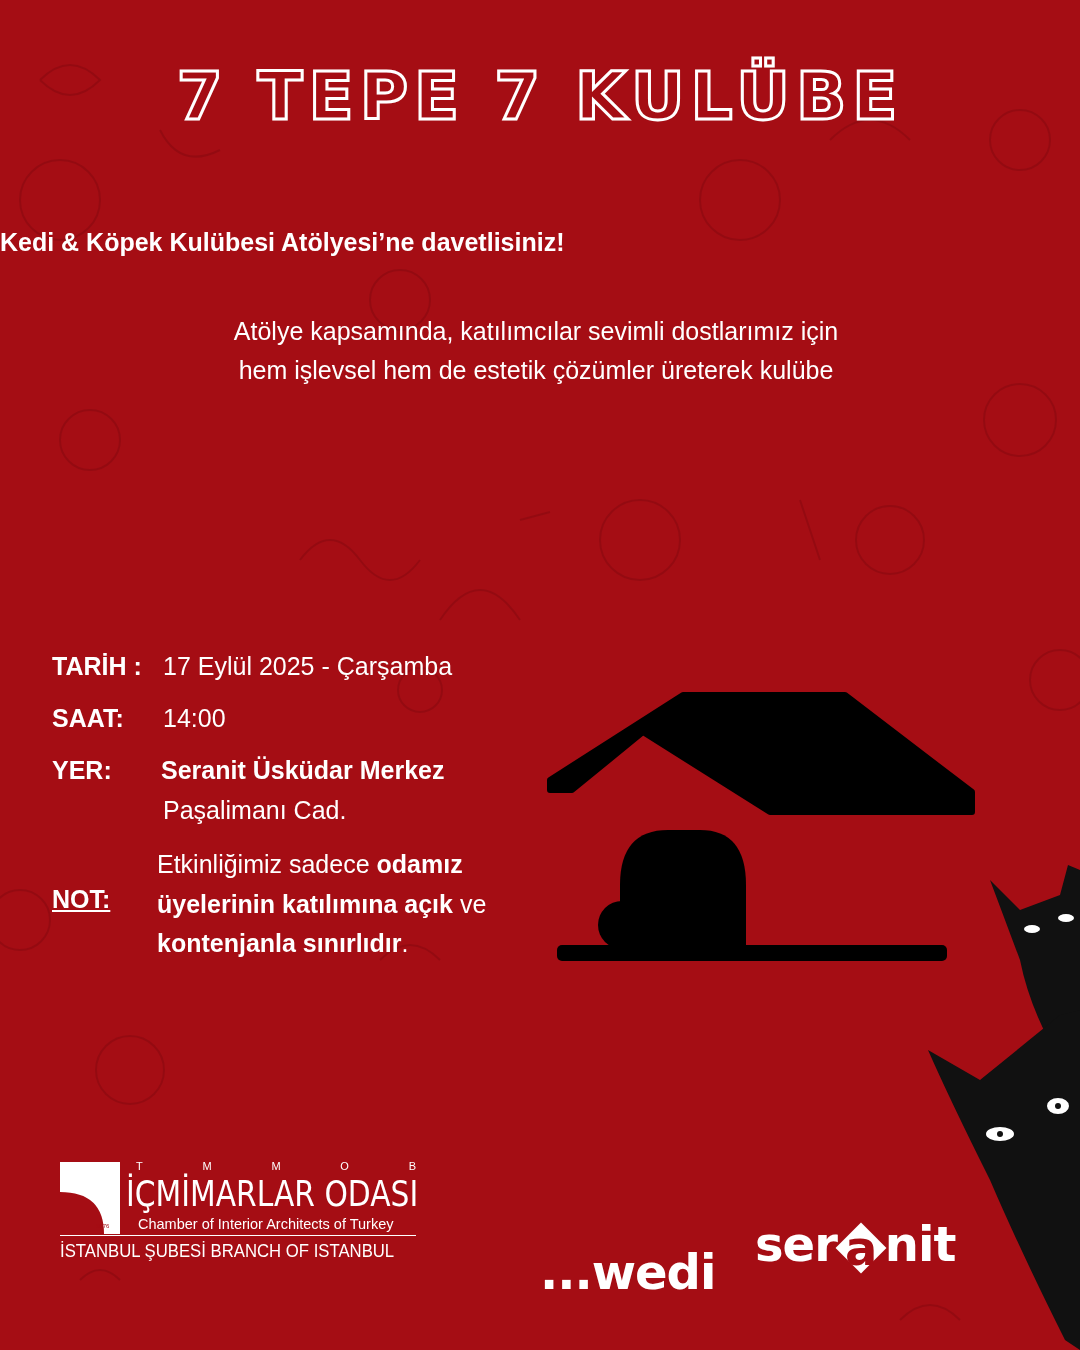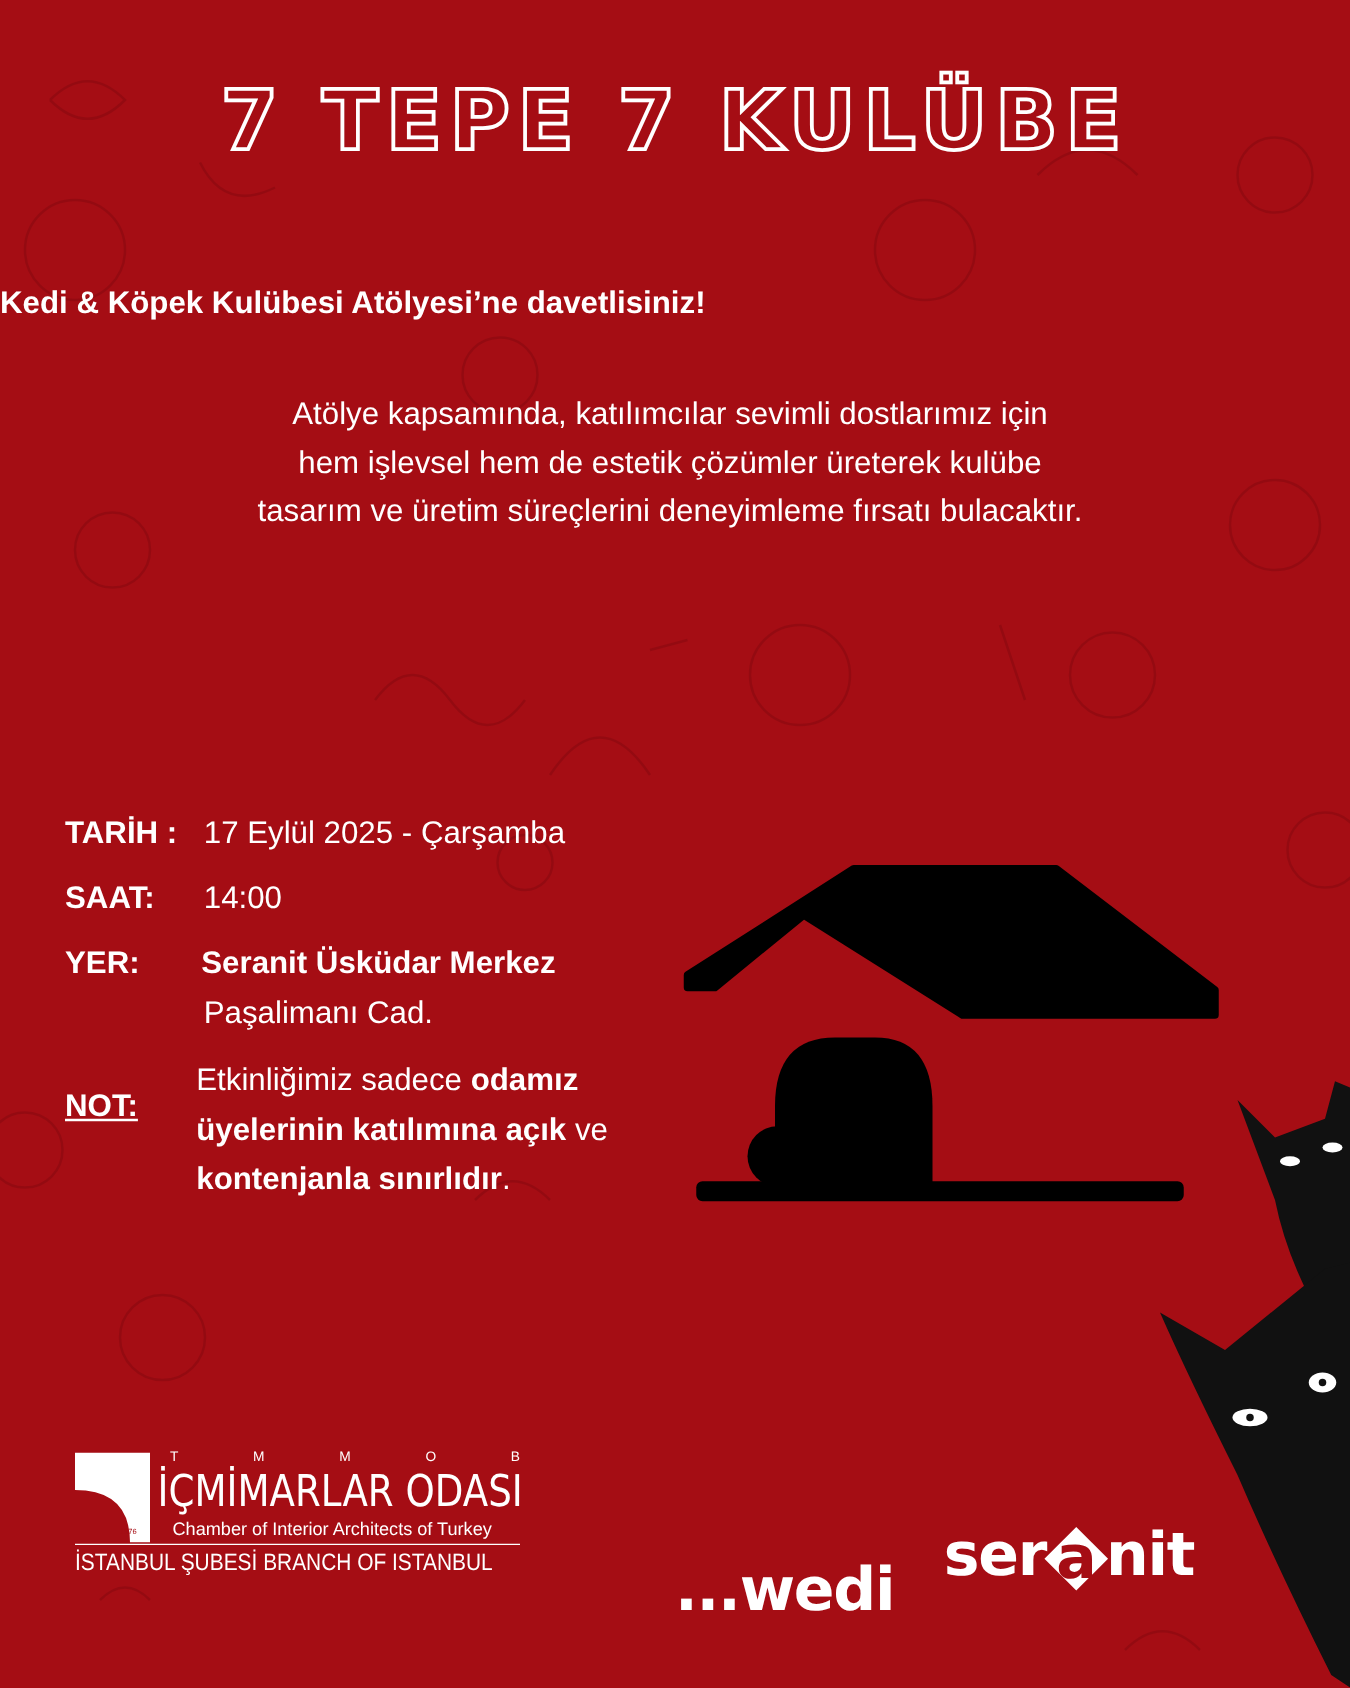--- a/index.html
+++ b/index.html
@@ -8,21 +8,21 @@
   .title{position:absolute;top:58px;left:0;width:1080px;text-align:center;font-family:"DejaVu Sans",sans-serif;font-weight:bold;font-size:66px;letter-spacing:6px;color:transparent;-webkit-text-stroke:3px #fff;}
   .subtitle{position:absolute;top:228px;left:0;width:1080px;text-align:left;font-size:25px;font-weight:bold;}
   .desc{position:absolute;top:312px;left:0;width:1072px;text-align:center;font-size:25px;line-height:39px;}
   .desc .b{font-weight:bold;}
   .info{position:absolute;left:52px;top:652px;font-size:25px;}
   .row{position:absolute;left:0;white-space:nowrap;}
   .lbl{position:absolute;left:0;font-weight:bold;}
   .val{position:absolute;left:111px;}
   .note{position:absolute;left:105px;top:193px;line-height:39.5px;white-space:nowrap;}
   .note b{font-weight:bold;}
-  .notlbl{position:absolute;left:0;top:219px;font-weight:bold;text-decoration:underline;}
+  .notlbl{position:absolute;left:0;top:233px;font-weight:bold;text-decoration:underline;}
   .house{position:absolute;left:540px;top:680px;}
   .cats{position:absolute;left:920px;top:800px;}
   .logo-left{position:absolute;left:60px;top:1160px;width:360px;height:110px;}
   .tmmob{position:absolute;left:76px;top:0;font-size:11px;letter-spacing:0;width:280px;display:flex;justify-content:space-between;}
   .ic{position:absolute;left:66px;top:14px;font-size:35px;font-family:"DejaVu Sans",sans-serif;font-weight:normal;transform:scaleX(0.85);transform-origin:left;white-space:nowrap;}
   .chamber{position:absolute;left:78px;top:56px;font-size:14.5px;white-space:nowrap;}
   .istline{position:absolute;left:0;top:75px;width:356px;height:1px;background:#fff;}
   .ist{position:absolute;left:0;top:80px;font-size:19px;white-space:nowrap;transform:scaleX(0.88);transform-origin:left;}
   .year{position:absolute;left:36px;top:63px;font-size:6px;color:#a50d14;}
   .wedi{position:absolute;left:540px;top:1244px;font-size:48px;font-weight:bold;font-family:"DejaVu Sans",sans-serif;letter-spacing:-1px;}
@@ -55,21 +55,20 @@
       <path d="M900 1320 q30 -30 60 0"></path>
   </g>
 </svg>
 
 <div class="title">7 TEPE 7 KULÜBE</div>
 <div class="subtitle">Kedi &amp; Köpek Kulübesi Atölyesi’ne davetlisiniz!</div>
 
 <div class="desc">
   <div>Atölye kapsamında, katılımcılar sevimli dostlarımız için</div>
   <div>hem işlevsel hem de estetik çözümler üreterek kulübe</div>
-  <div>tasarım ve üretim süreçlerini deneyimleme fırsatı bulacaktır.</div>
 </div>
 
 <div class="info">
   <div class="row" style="top:0">
     <span class="lbl">TARİH :</span>
     <span class="val">17 Eylül 2025 - Çarşamba</span>
   </div>
   <div class="row" style="top:52px">
     <span class="lbl">SAAT:</span>
     <span class="val">14:00</span>

